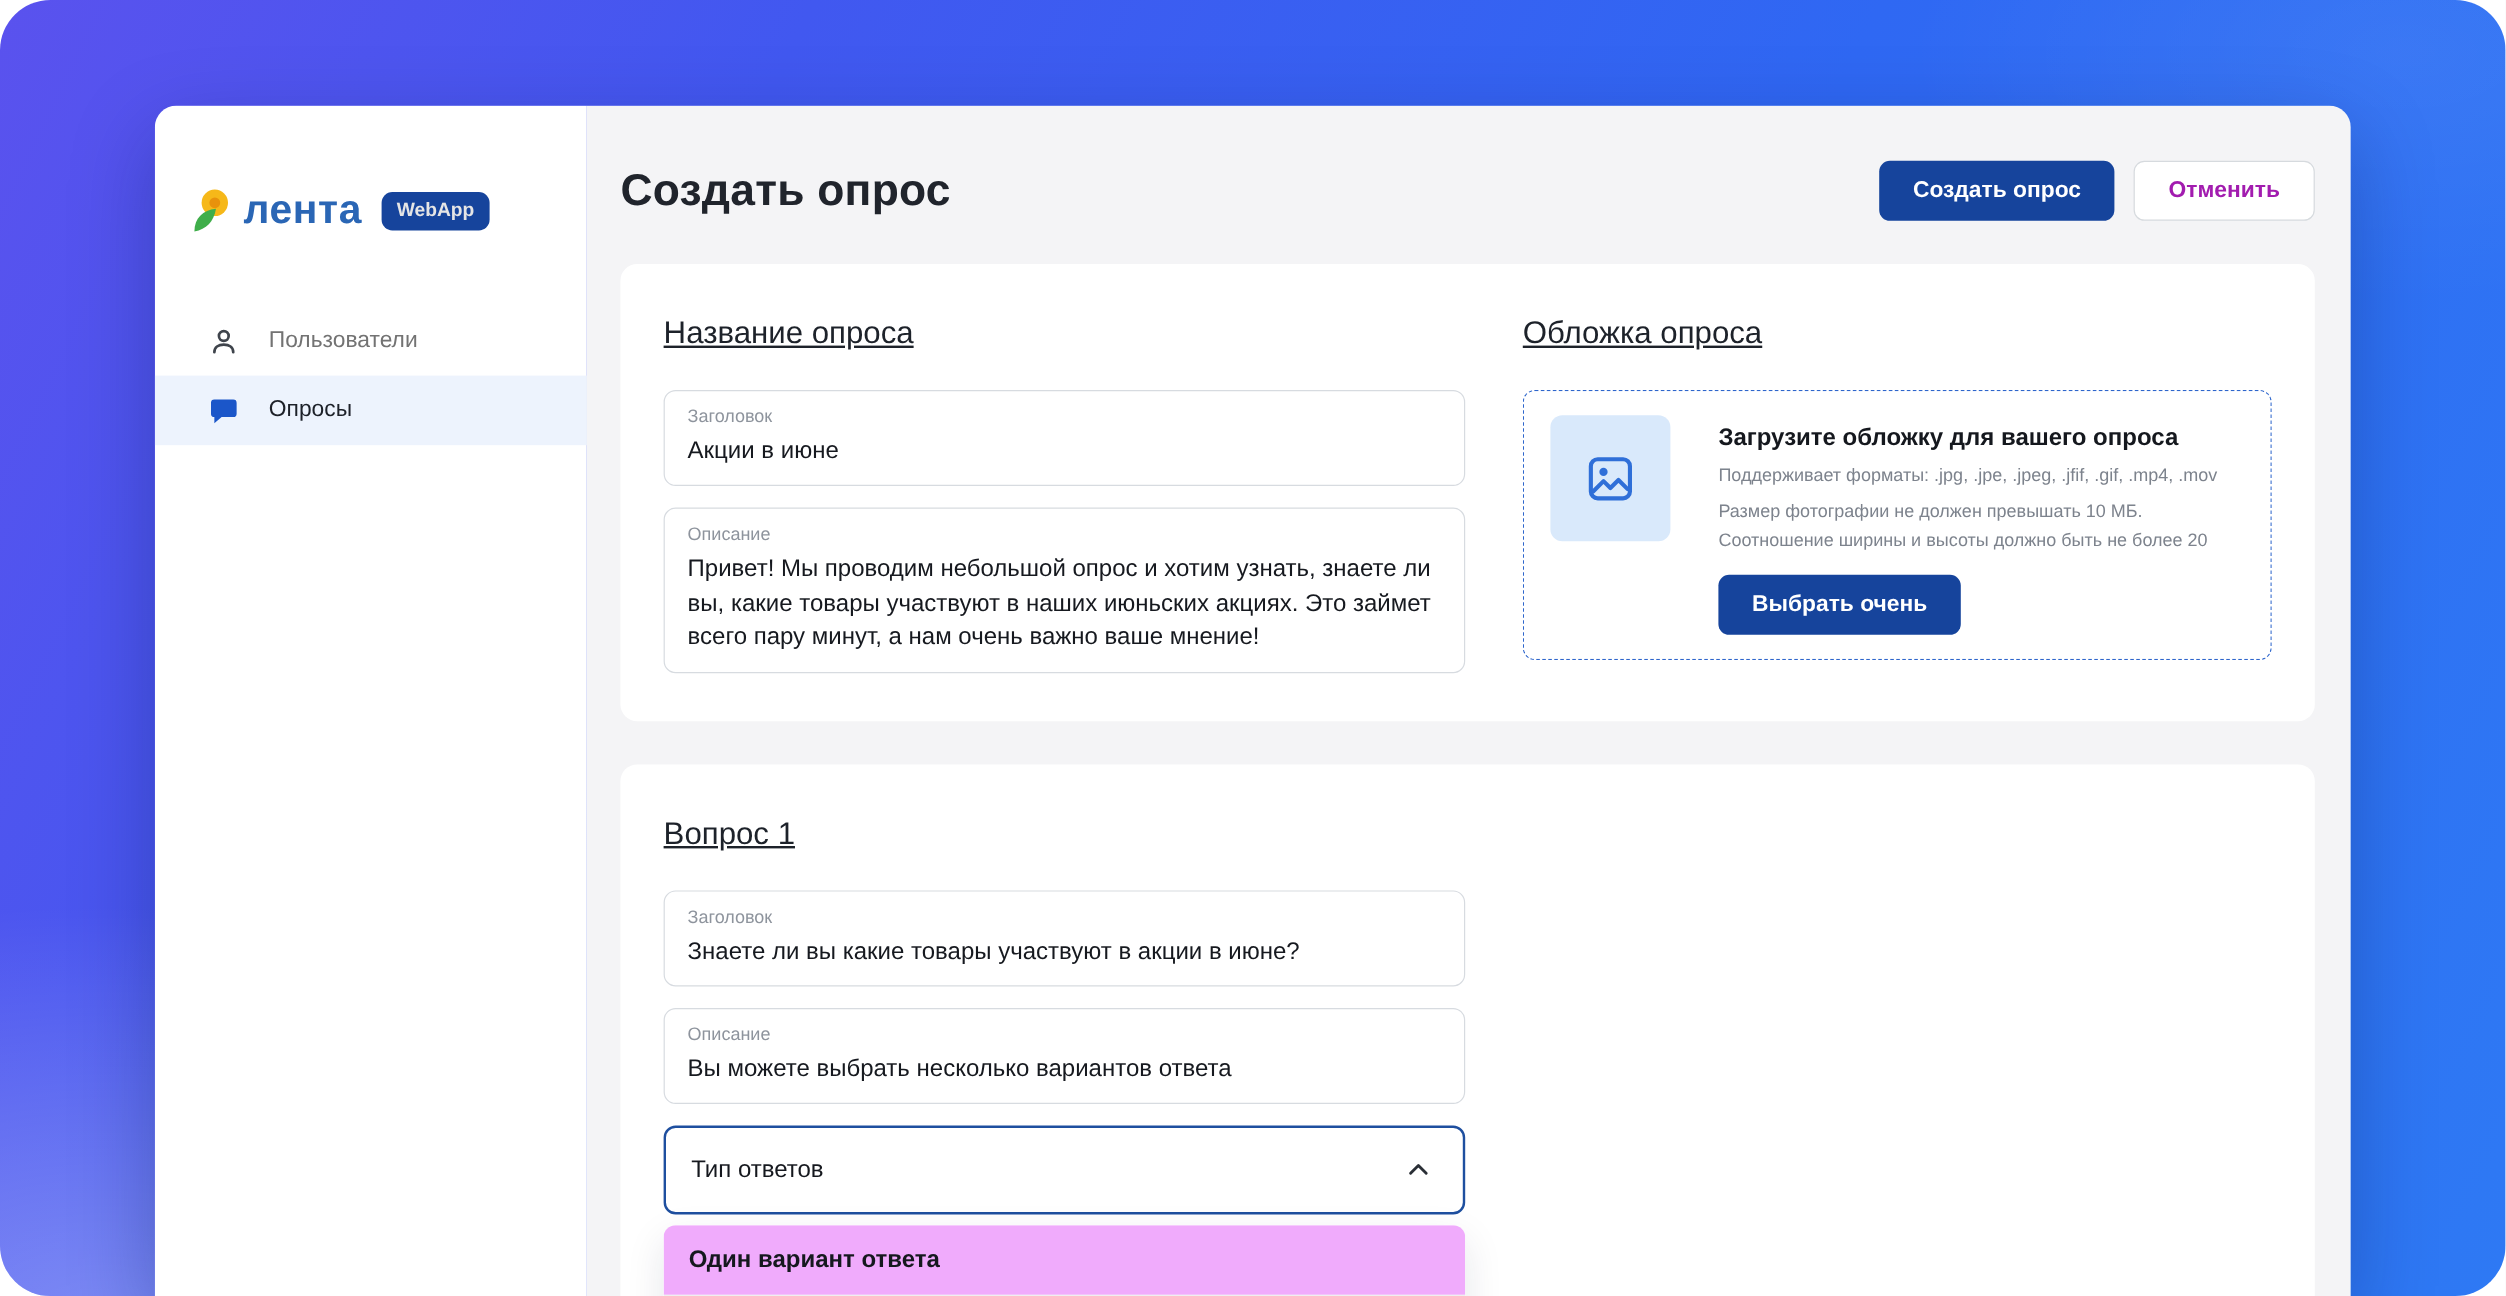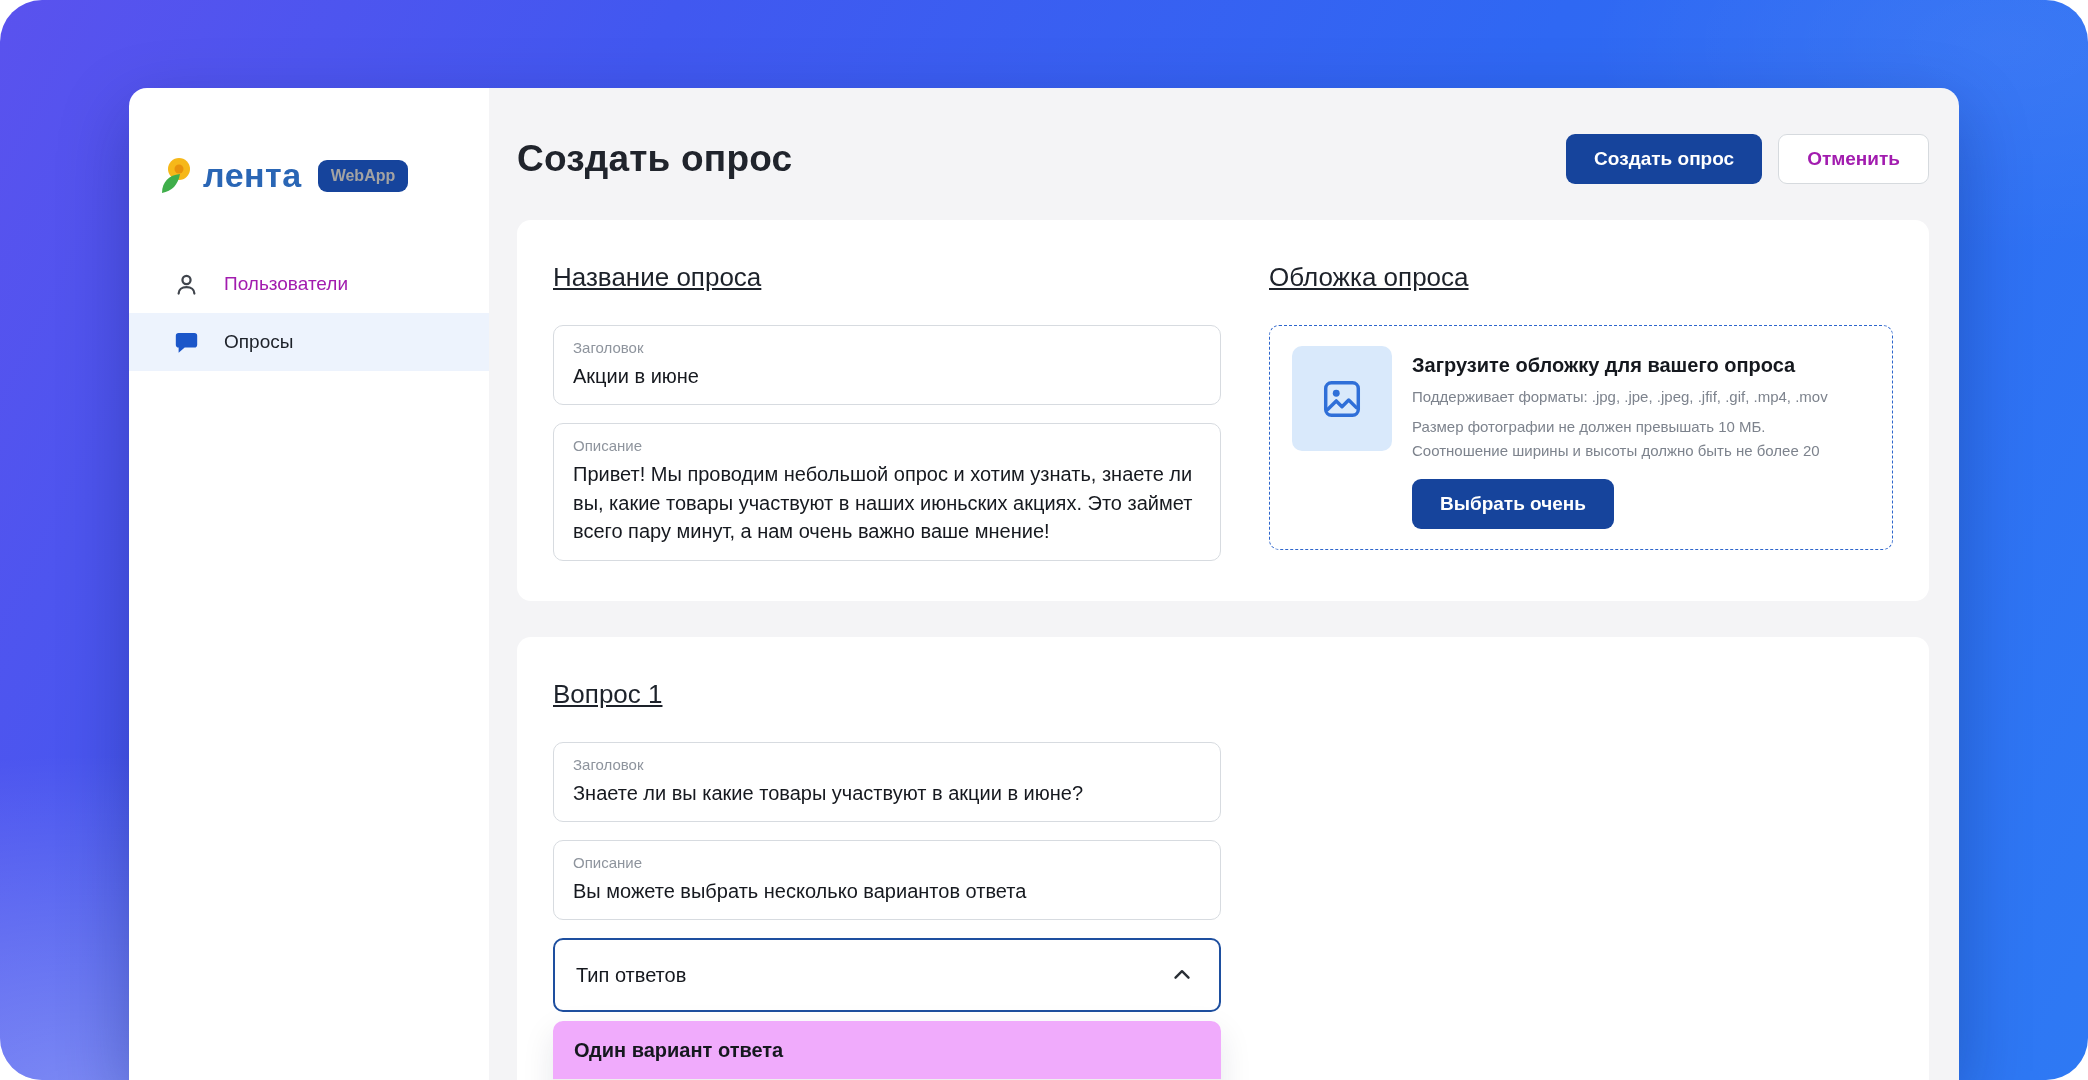--- a/index.html
+++ b/index.html
@@ -46,31 +46,31 @@
   }
   .flower { width: 34px; height: 38px; flex: none; }
   .logo-text {
     font-size: 34px; font-weight: 800;
     color: var(--brand_blue, #2a66b5);
     letter-spacing: .5px;
   }
   .badge {
     margin-left: 6px;
     background: var(--accent, #16449c);
-    color: #a3a3a3;
+    color: #e5e5e5;
     font-size: 16px; font-weight: 700;
     padding: 7px 13px;
     border-radius: 9px;
   }
   .nav { margin-top: 60px; display: flex; flex-direction: column; }
   .nav-item {
     display: flex; align-items: center;
     gap: 24px; height: 58px;
     padding-left: 44px;
-    font-size: 19px; color: #a21caf;
+    font-size: 19px; color: #737373;
     cursor: pointer;
   }
   .nav-item.active {
     background: var(--active_item_bg, #edf3fd);
     color: #1d2129;
     font-weight: 500;
   }
   .nav-icon { width: 27px; height: 27px; flex: none; color: #3f444c; }
   .nav-item.active .nav-icon { color: #1b56c9; }
   
@@ -119,21 +119,21 @@
     cursor: text;
   }
   .field + .field { margin-top: 18px; }
   .field-label { display: block; font-size: 15px; color: #8e949d; margin-bottom: 6px; }
   .field-value { font-size: 20px; color: #16191f; line-height: 1.42; }
   
   .upload-box {
     border: 1.5px dashed var(--upload_dashed_border, #2e66cc);
     border-radius: 10px;
     padding: 20px 22px;
-    display: flex; gap: 20px;
+    display: flex; gap: 40px;
     min-height: 202px;
     cursor: pointer;
   }
   .upload-icon-square {
     width: 100px; height: 105px; flex: none;
     background: #d9e9fb;
     border-radius: 10px;
     display: flex; align-items: center; justify-content: center;
   }
   .upload-info { padding-top: 8px; }

